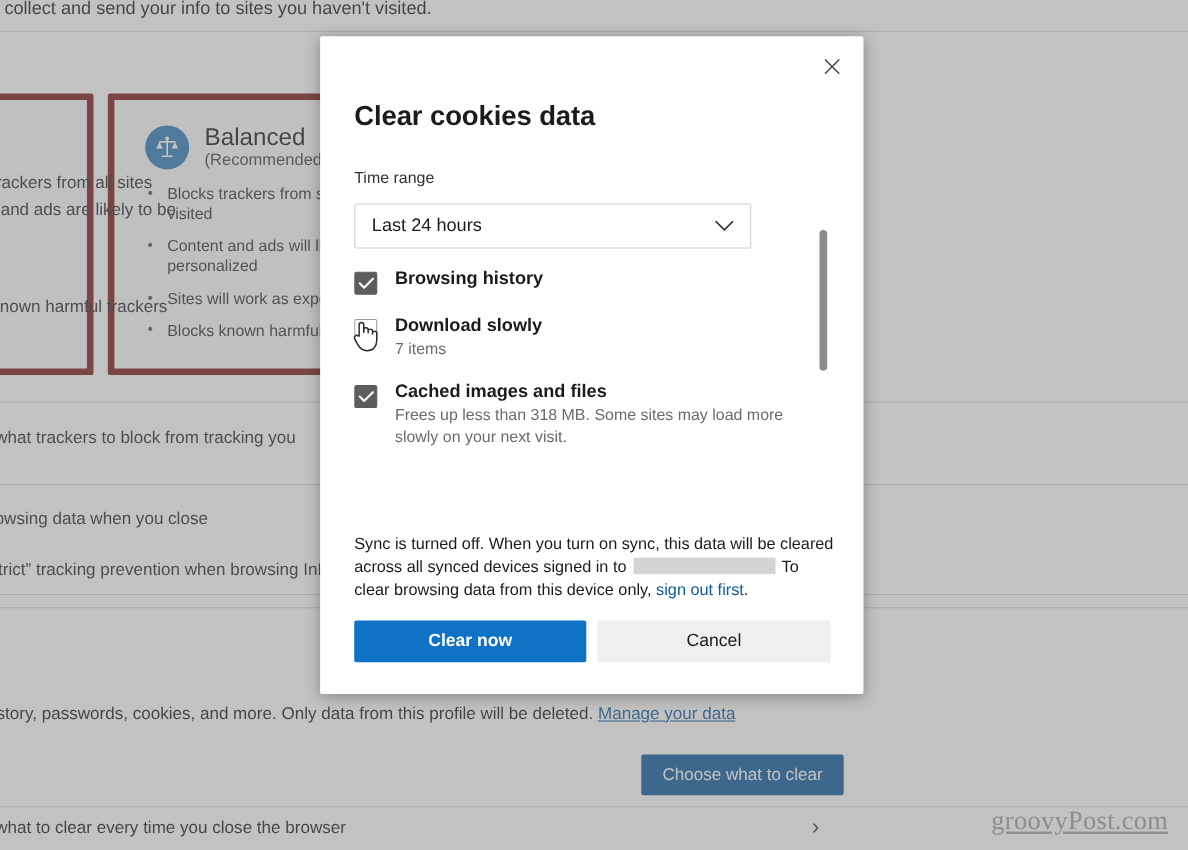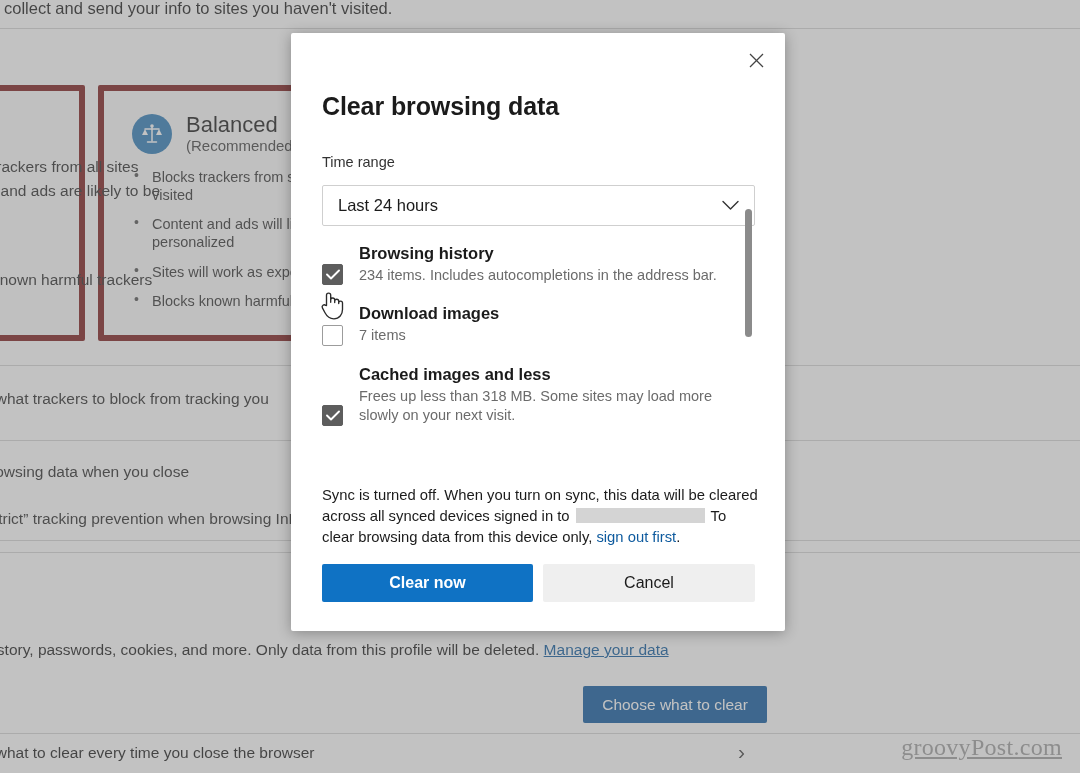--- a/index.html
+++ b/index.html
@@ -230,21 +230,21 @@
     left: 31px;
     top: 121px;
     font-size: 14.5px;
     color: #333;
   }
 
   #timerange-select {
     position: absolute;
     left: 31px;
     top: 152px;
-    width: 433px;
+    width: 361px;
     height: 41px;
     border: 1px solid #cfcfcf;
     background: #ffffff;
     border-radius: 2px;
     display: flex;
     align-items: center;
     cursor: pointer;
   }
   #timerange-value {
     margin-left: 15px;
@@ -263,21 +263,21 @@
     position: absolute;
     left: 31px;
     top: 211px;
     width: 433px;
     height: 266px;
     overflow: hidden;
   }
 
   .check-row {
     display: flex;
-    align-items: flex-end;
+    align-items: flex-start;
     margin-bottom: 19px;
     position: relative;
   }
   .checkbox {
     width: 21px; height: 21px;
     flex: none;
     margin-top: 3px;
     margin-right: 16px;
     border-radius: 2px;
     display: flex;
@@ -460,21 +460,21 @@
 
   <div id="dialog">
 
     <button id="close-btn">
       <svg width="15" height="15" viewBox="0 0 15 15" aria-hidden="true">
         <line x1="1" y1="1" x2="14" y2="14" stroke="#444" stroke-width="1.3"></line>
         <line x1="14" y1="1" x2="1" y2="14" stroke="#444" stroke-width="1.3"></line>
       </svg>
     </button>
 
-    <div id="dlg-title">Clear browsing data</div>
+    <div id="dlg-title">Clear cookies data</div>
 
     <div id="timerange-label">Time range</div>
 
     <div id="timerange-select">
       <span id="timerange-value">Last 24 hours</span>
       <span class="chev-down">
         <svg width="17" height="11" viewBox="0 0 17 11" aria-hidden="true">
           <polyline points="1,1.5 8.5,9 16,1.5" fill="none" stroke="#333" stroke-width="1.4" stroke-linecap="round" stroke-linejoin="round"></polyline>
         </svg>
       </span>
@@ -483,41 +483,40 @@
     <div id="checklist">
 
       <div class="check-row">
         <span class="checkbox on">
           <svg width="14" height="11" viewBox="0 0 14 11" aria-hidden="true">
             <polyline points="1,5.5 5,9.5 13,1.5" fill="none" stroke="#ffffff" stroke-width="1.9" stroke-linecap="round" stroke-linejoin="round"></polyline>
           </svg>
         </span>
         <span class="check-texts">
           <span class="check-label">Browsing history</span>
-          <div class="check-desc">234 items. Includes autocompletions in the address bar.</div>
         </span>
       </div>
 
       <div class="check-row">
         <span class="checkbox off"></span>
         <span class="check-texts">
-          <span class="check-label">Download images</span>
+          <span class="check-label">Download slowly</span>
           <div class="check-desc">7 items</div>
         </span>
       </div>
 
 
       <div class="check-row">
         <span class="checkbox on">
           <svg width="14" height="11" viewBox="0 0 14 11" aria-hidden="true">
             <polyline points="1,5.5 5,9.5 13,1.5" fill="none" stroke="#ffffff" stroke-width="1.9" stroke-linecap="round" stroke-linejoin="round"></polyline>
           </svg>
         </span>
         <span class="check-texts">
-          <span class="check-label">Cached images and less</span>
+          <span class="check-label">Cached images and files</span>
           <div class="check-desc">Frees up less than 318 MB. Some sites may load more slowly on your next visit.</div>
         </span>
       </div>
 
     </div>
 
     <div id="sync-note">
       <span>Sync is turned off. When you turn on sync, this data will be cleared across all synced devices signed in to</span>
       <span class="redacted"></span>
       <span>To clear browsing data from this device only,</span>

